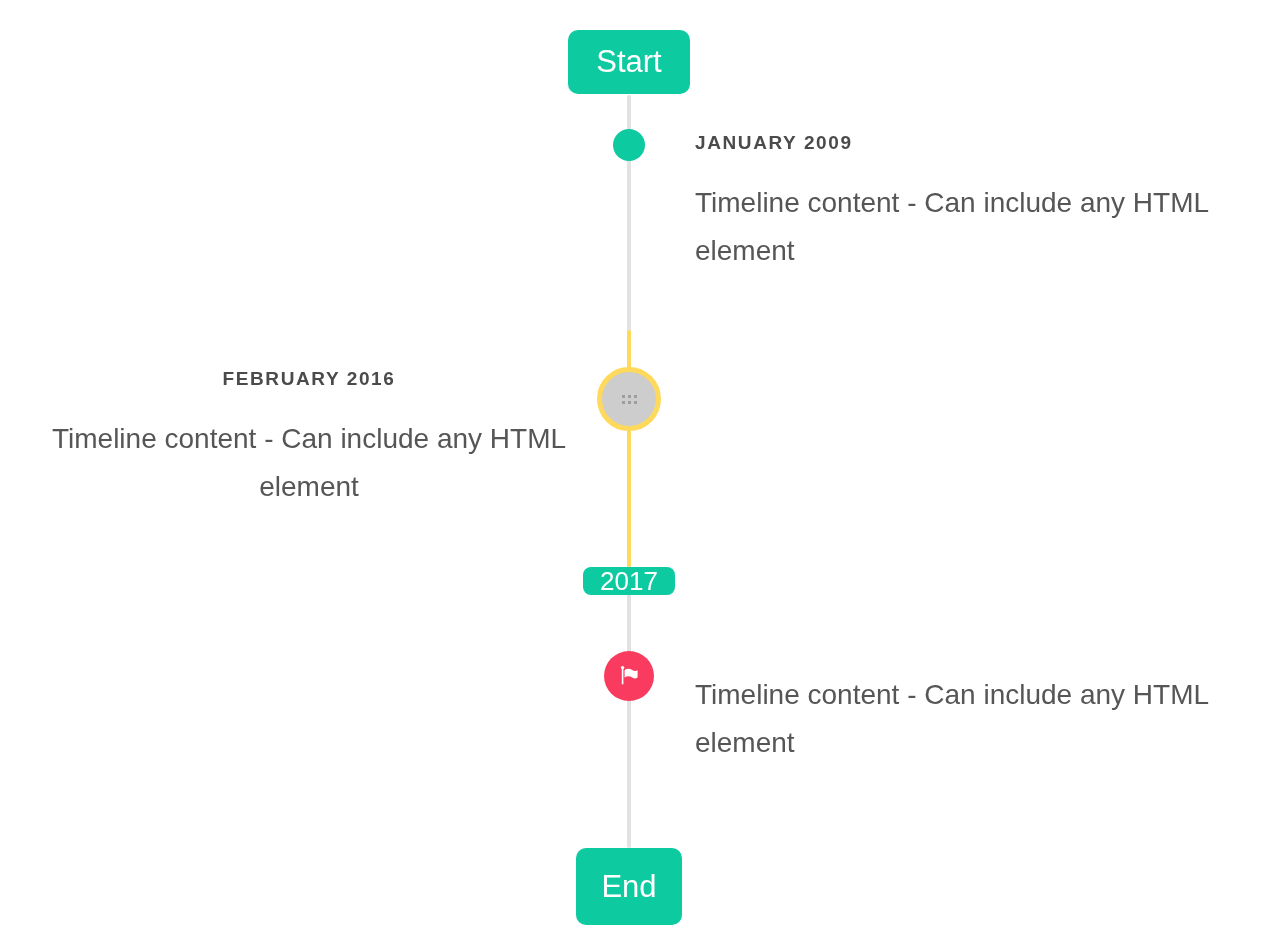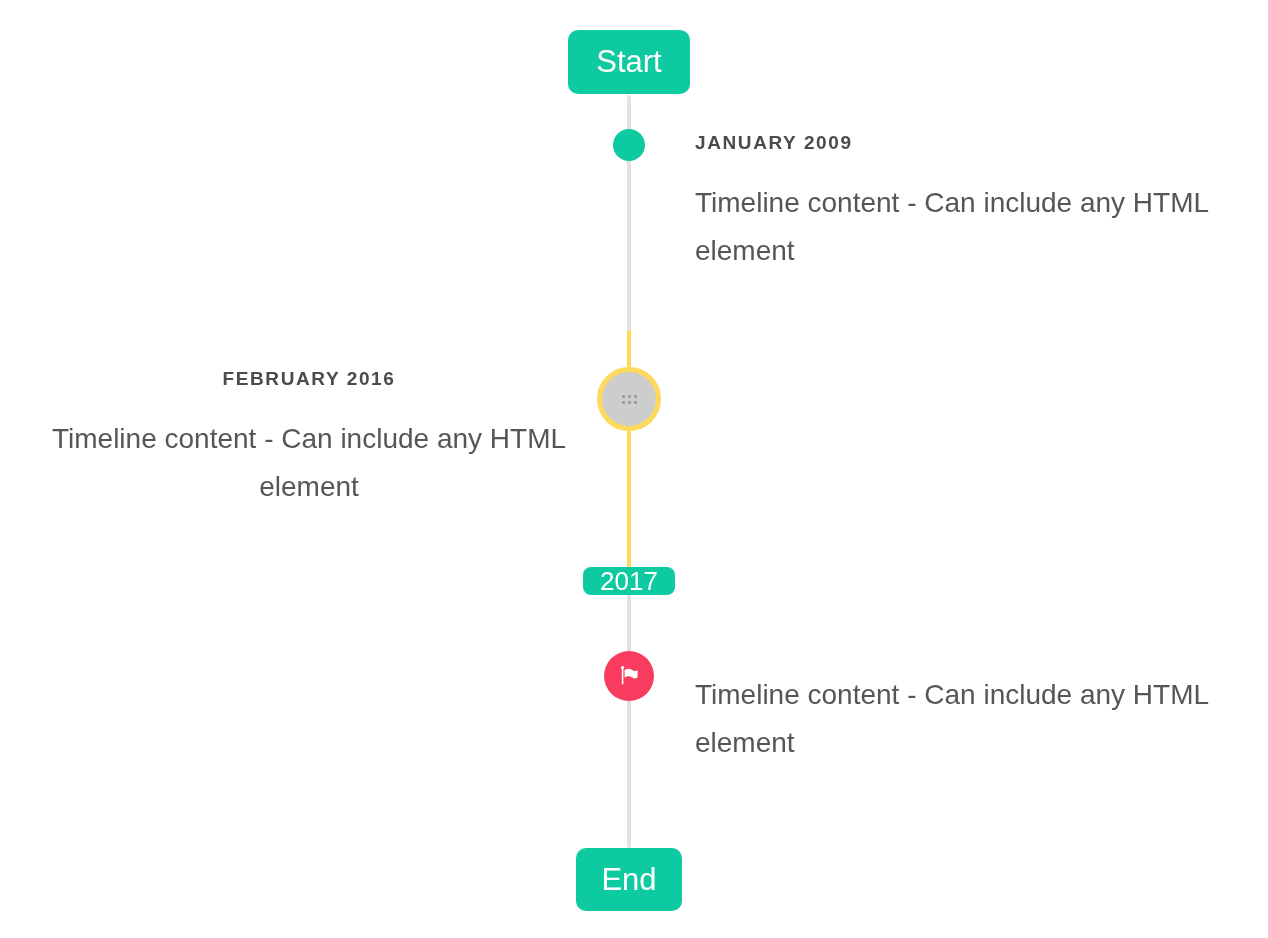--- a/index.html
+++ b/index.html
@@ -27,21 +27,21 @@
   
   .badge{
     position:absolute;
     background:var(--accent-teal);
     color:#ffffff;
     display:flex;align-items:center;justify-content:center;
     box-sizing:border-box;
   }
   .badge.start{left:568px;top:30px;width:122px;height:64px;border-radius:10px;font-size:31px;}
   .badge.year{left:583px;top:567px;width:92px;height:28px;border-radius:8px;font-size:26px;}
-  .badge.end{left:576px;top:848px;width:106px;height:63px;border-radius:10px;font-size:31px;}
+  .badge.end{left:576px;top:848px;width:106px;height:77px;border-radius:10px;font-size:31px;}
 
   
   .marker{position:absolute;border-radius:50%;box-sizing:border-box;}
   .marker.dot{left:613px;top:129px;width:32px;height:32px;background:var(--accent-teal);}
   .marker.drag{
     left:597px;top:367px;width:64px;height:64px;
     background:var(--handle-gray);
     border:5px solid var(--highlight-yellow);
     display:flex;align-items:center;justify-content:center;
     cursor:grab;

